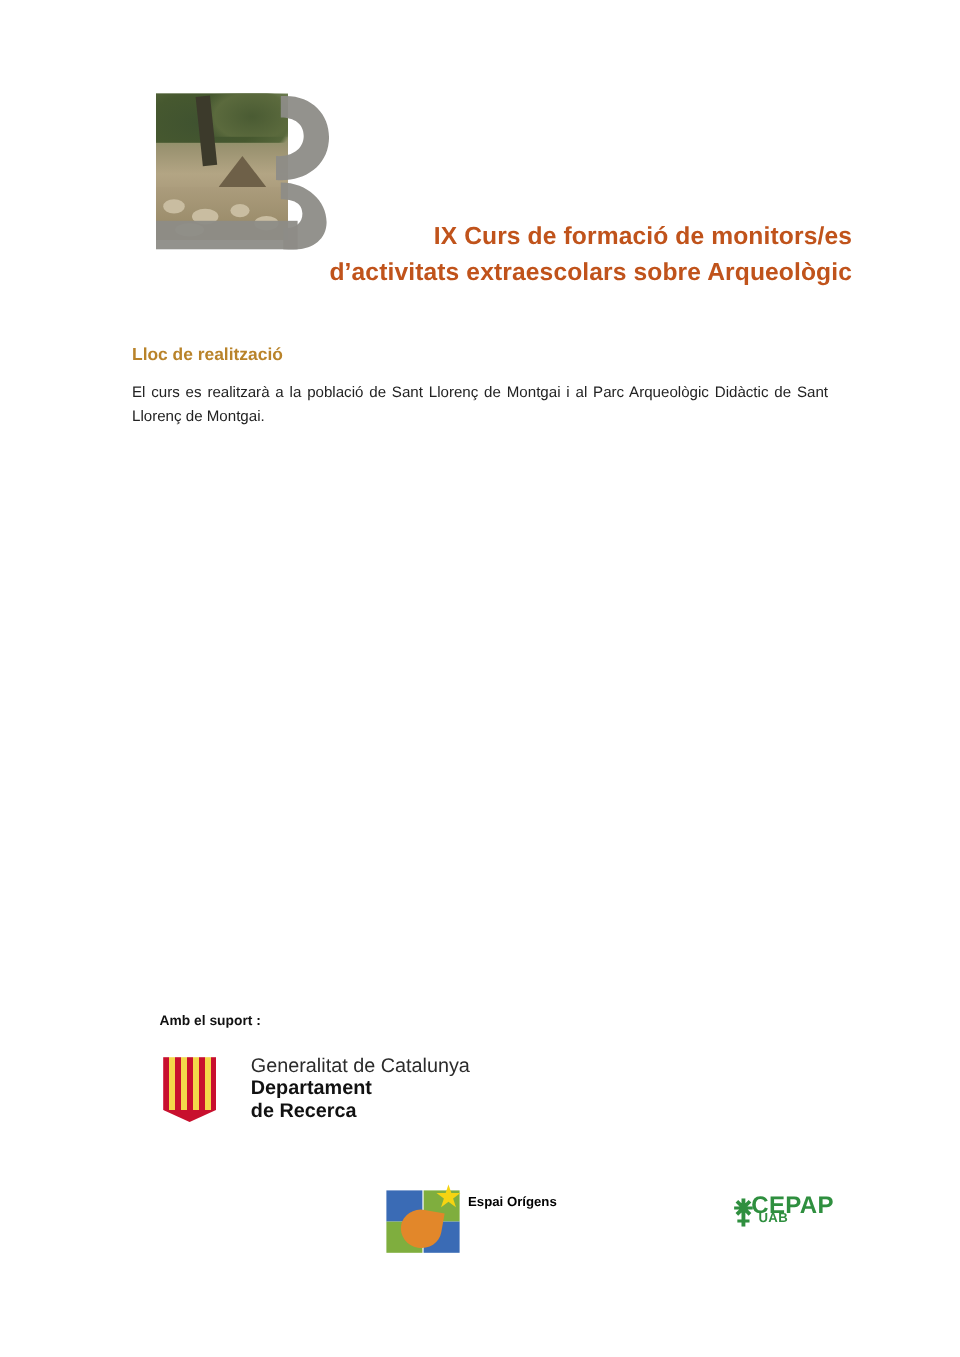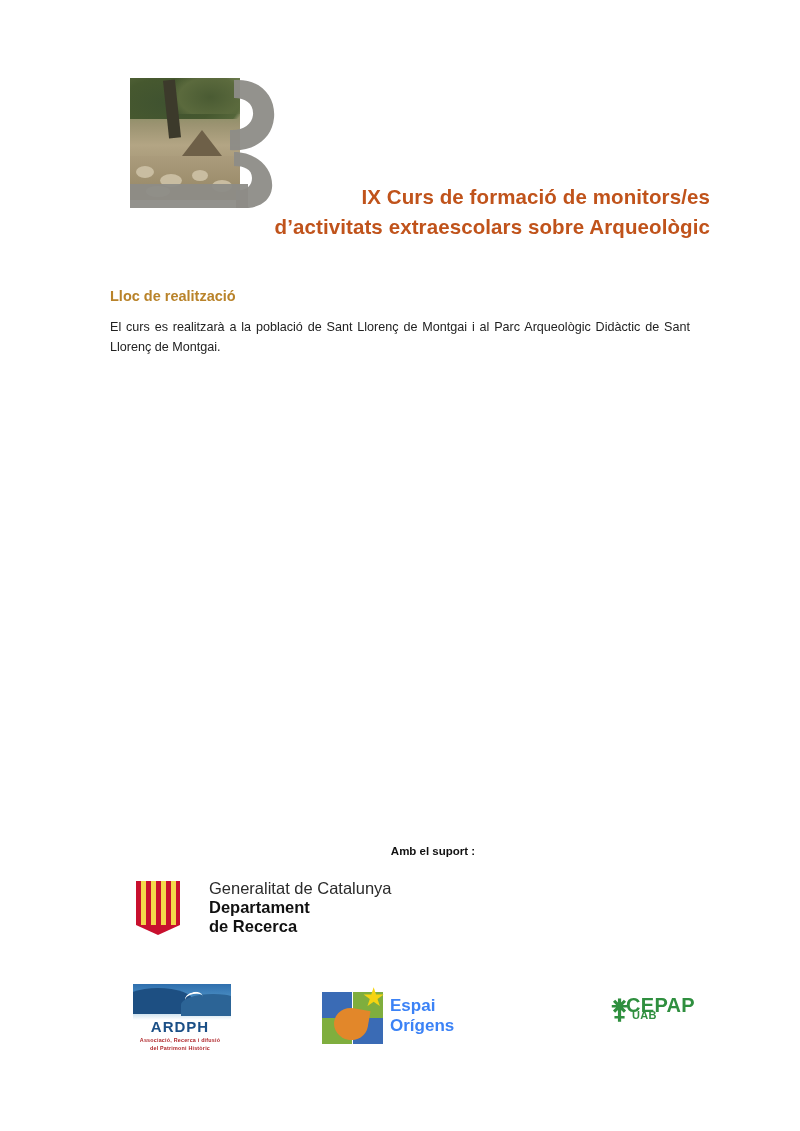--- a/index.html
+++ b/index.html
@@ -152,21 +152,20 @@
     text-align: justify;
     margin: 0;
   }
 
   
   .support {
     position: absolute;
     left: 133px;
     top: 845px;
     width: 600px;
-    text-align: center;
   }
   .support-label {
     font-size: 11.5px;
     font-weight: bold;
     color: #111111;
     margin: 0 0 18px 0;
   }
 
   .gencat {
     position: absolute;
@@ -340,23 +339,23 @@
     width: 26px;
     height: 26px;
     color: #f5d412;
     font-size: 26px;
     line-height: 26px;
   }
   .espai-text {
     position: absolute;
     left: 68px;
     top: 10px;
-    font-size: 17px;
-    font-weight: bold;
-    color: #3b82f6;
+    font-size: 11px;
+    font-weight: bold;
+    color: #000000;
   }
 
   
   .cepap {
     position: absolute;
     left: 500px;
     top: 16px;
     width: 120px;
     height: 46px;
   }
@@ -441,32 +440,20 @@
     </div>
     <div class="gencat-text">
       <div class="gencat-line1">Generalitat de Catalunya</div>
       <div class="gencat-line2">Departament</div>
       <div class="gencat-line3">de Recerca</div>
     </div>
   </div>
 
   <div class="logos-row">
 
-    <div class="ardph">
-      <div class="ardph-img">
-        <div class="hill"></div>
-        <div class="hill2"></div>
-        <div class="bird"></div>
-      </div>
-      <div class="ardph-name">ARDPH</div>
-      <div class="ardph-sub">
-        <div>Associació, Recerca i difusió</div>
-        <div>del Patrimoni Històric</div>
-      </div>
-    </div>
 
     <div class="espai">
       <div class="espai-mark">
         <div class="espai-q1"></div>
         <div class="espai-q2"></div>
         <div class="espai-q3"></div>
         <div class="espai-q4"></div>
         <div class="espai-drop"></div>
         <div class="espai-star">★</div>
       </div>

